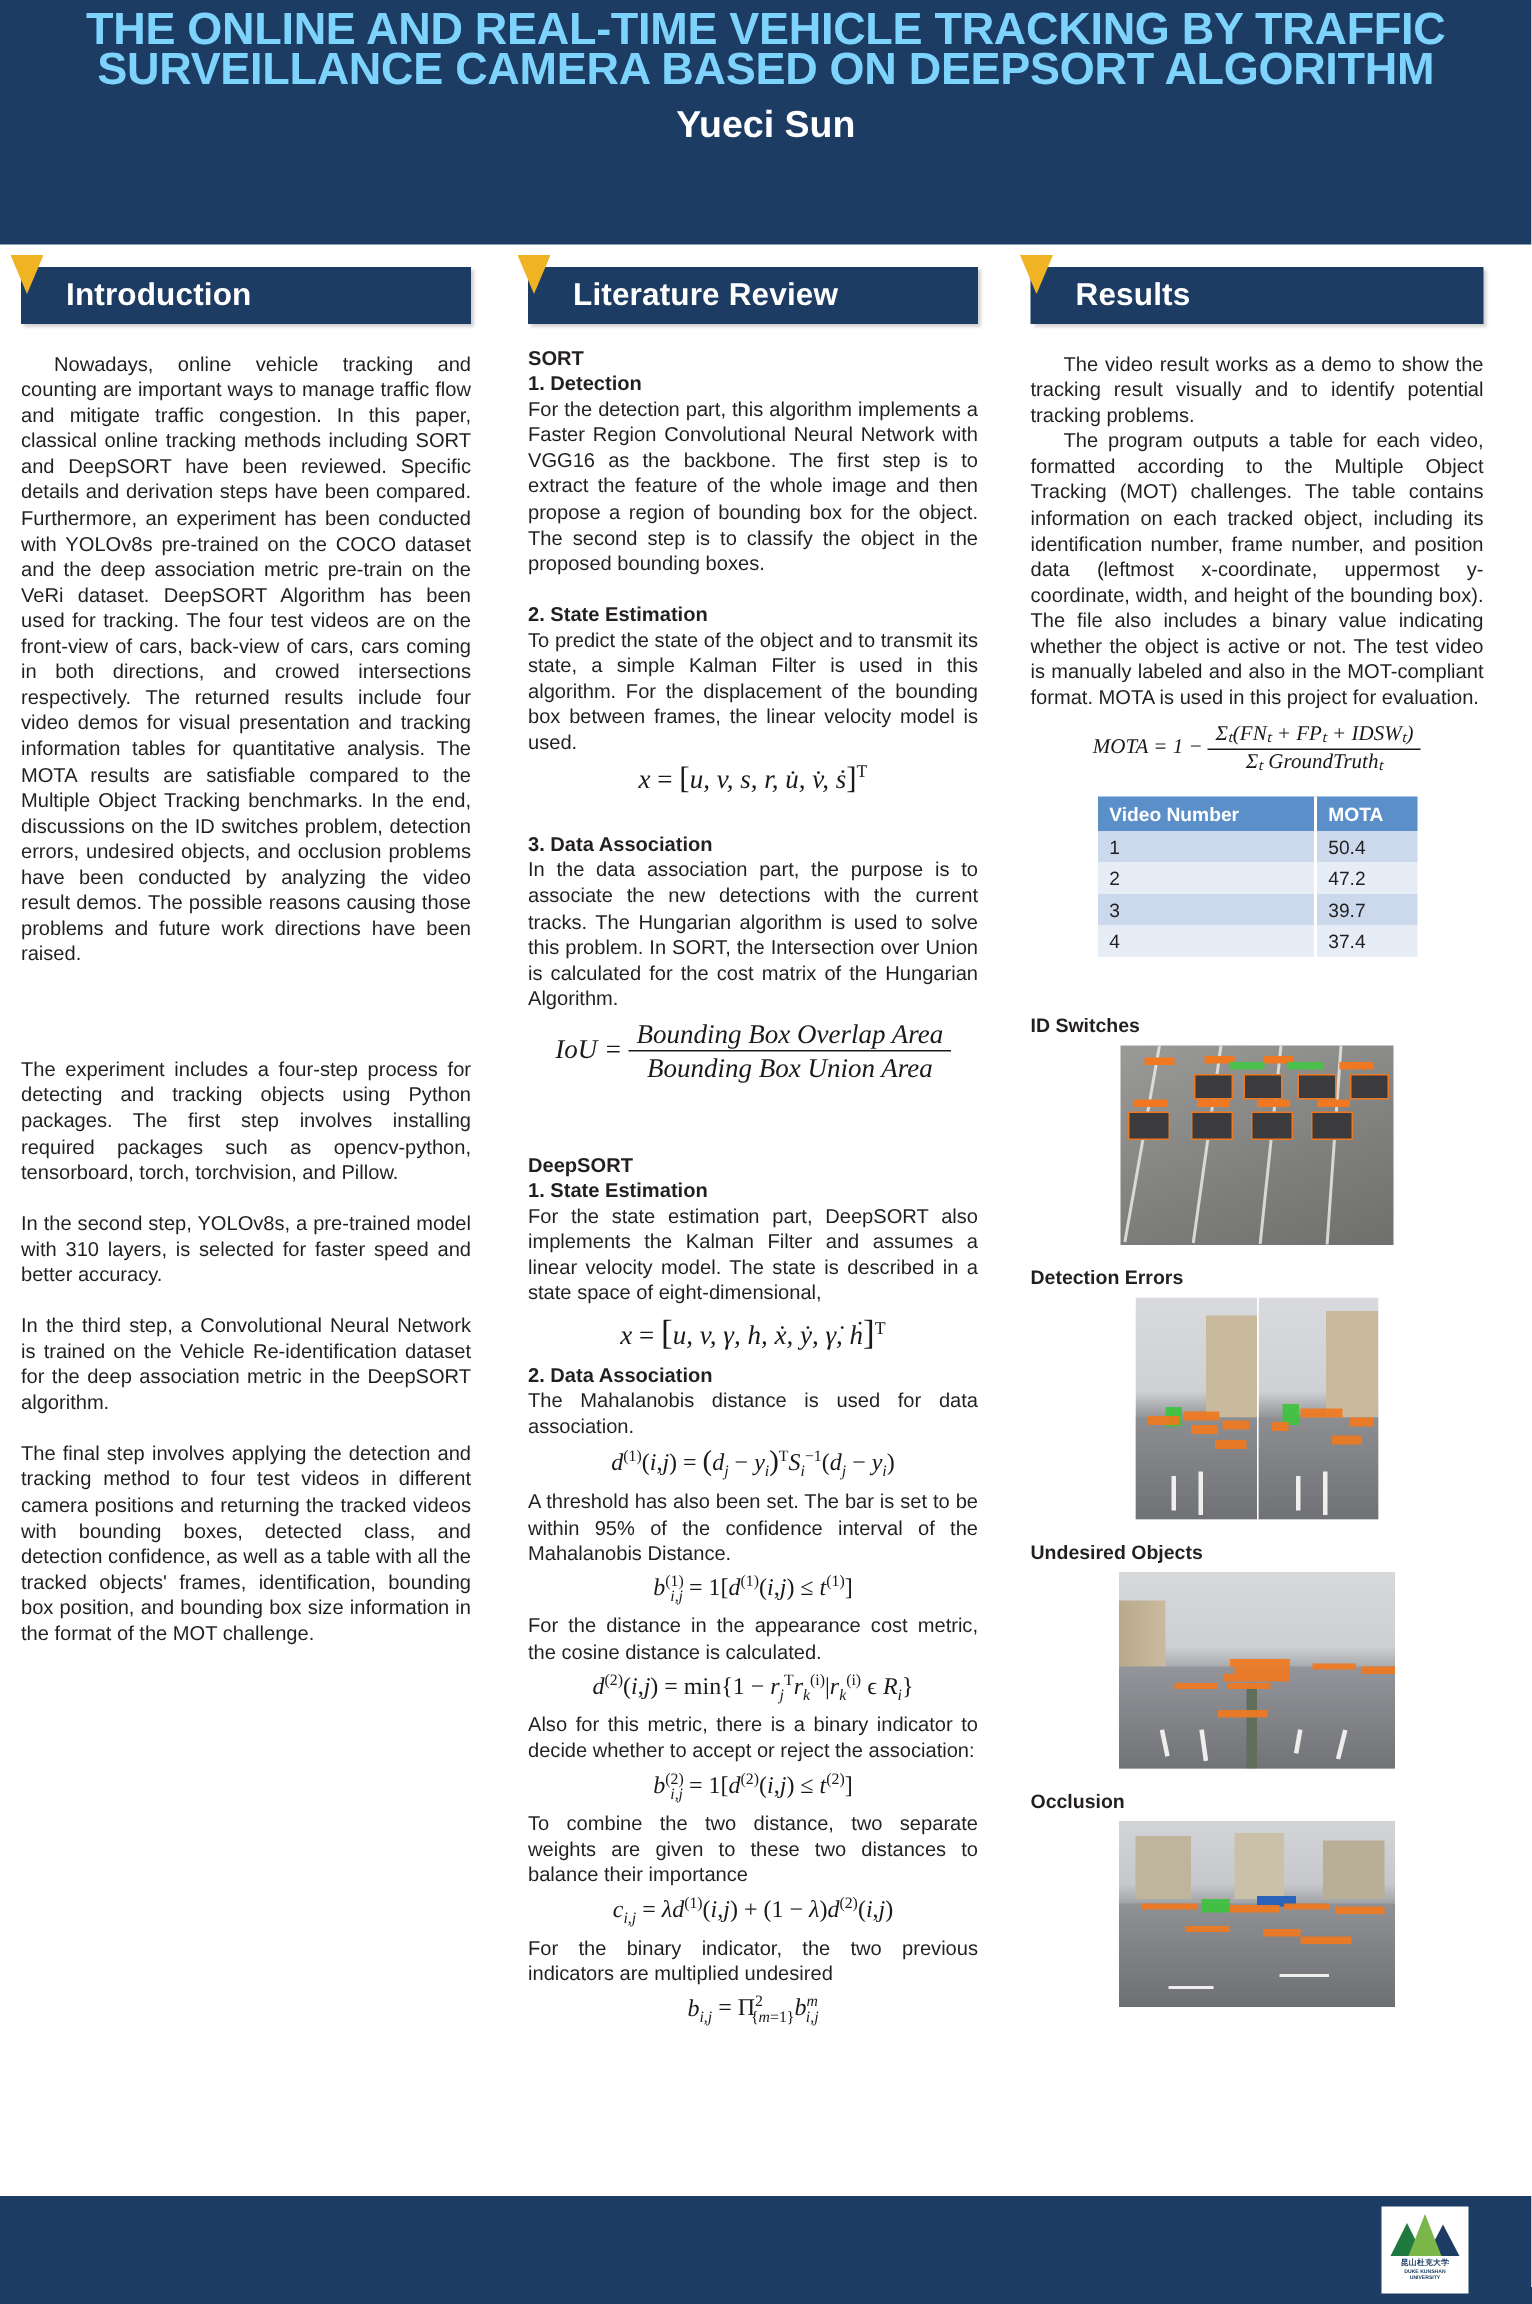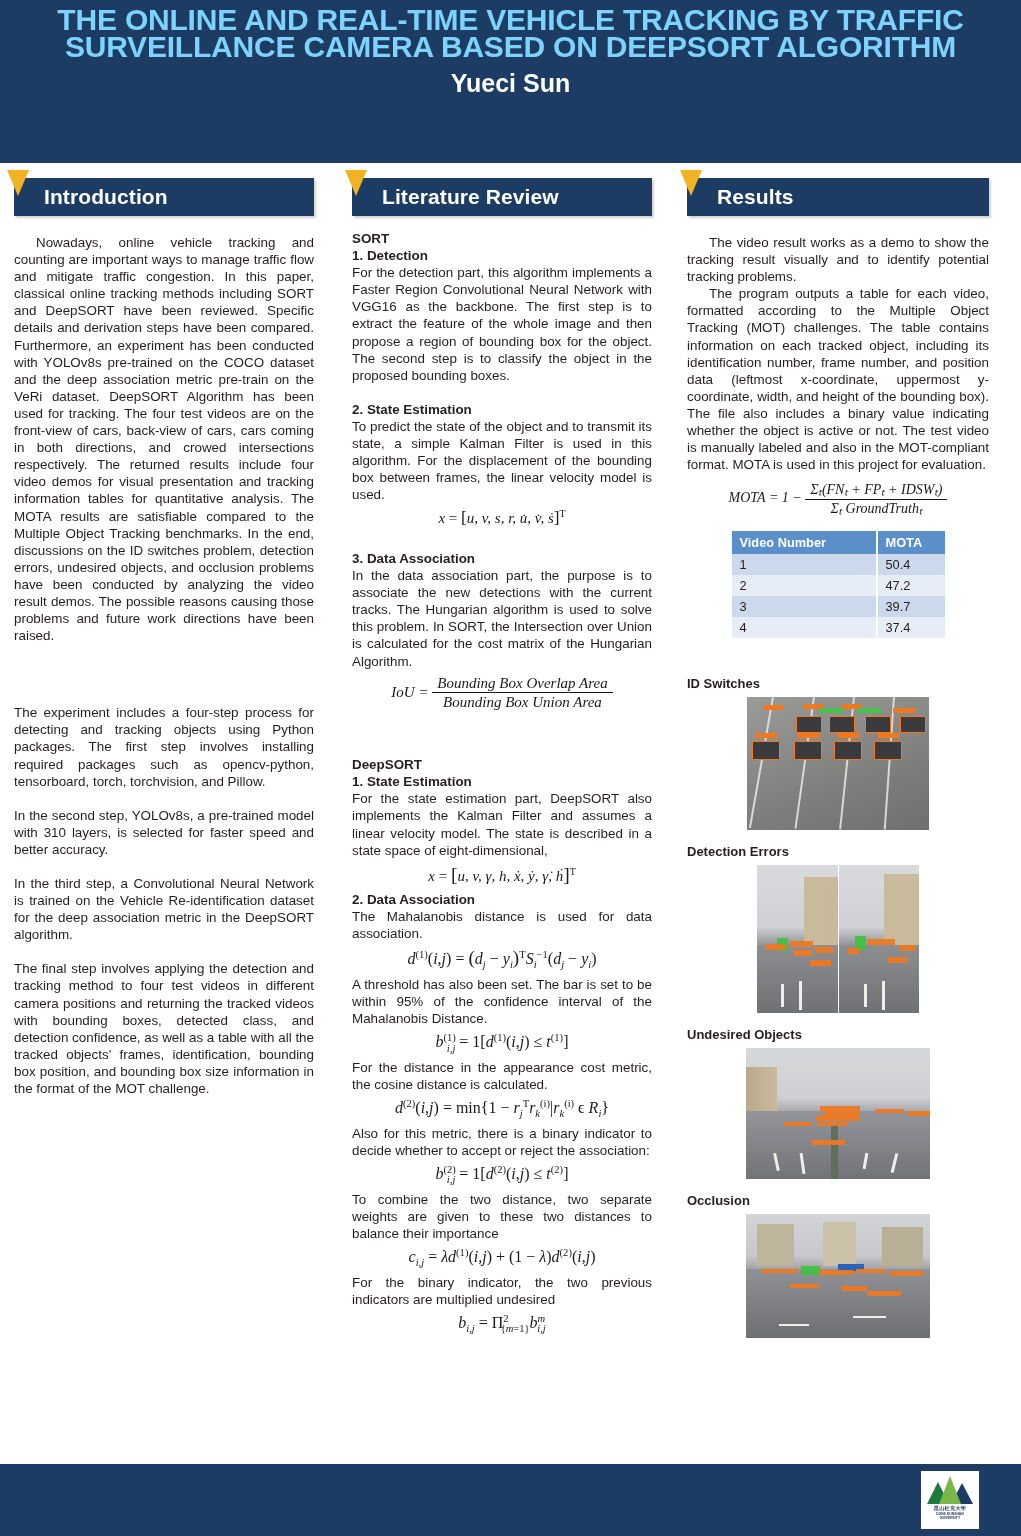--- a/index.html
+++ b/index.html
@@ -104,21 +104,21 @@
     font-size: 13.4px;
     font-weight: bold;
     line-height: 17.1px;
     margin: 0;
   }
 
   
   .formula {
     text-align: center;
     font-family: "Liberation Serif", serif;
-    font-size: 15px;
+    font-size: 18px;
     margin: 4px 0 4px 0;
     color: #1a1a1a;
     line-height: 1.25;
   }
   .formula i, .mi { font-style: italic; }
   .frac {
     display: inline-block;
     vertical-align: middle;
     text-align: center;
   }

